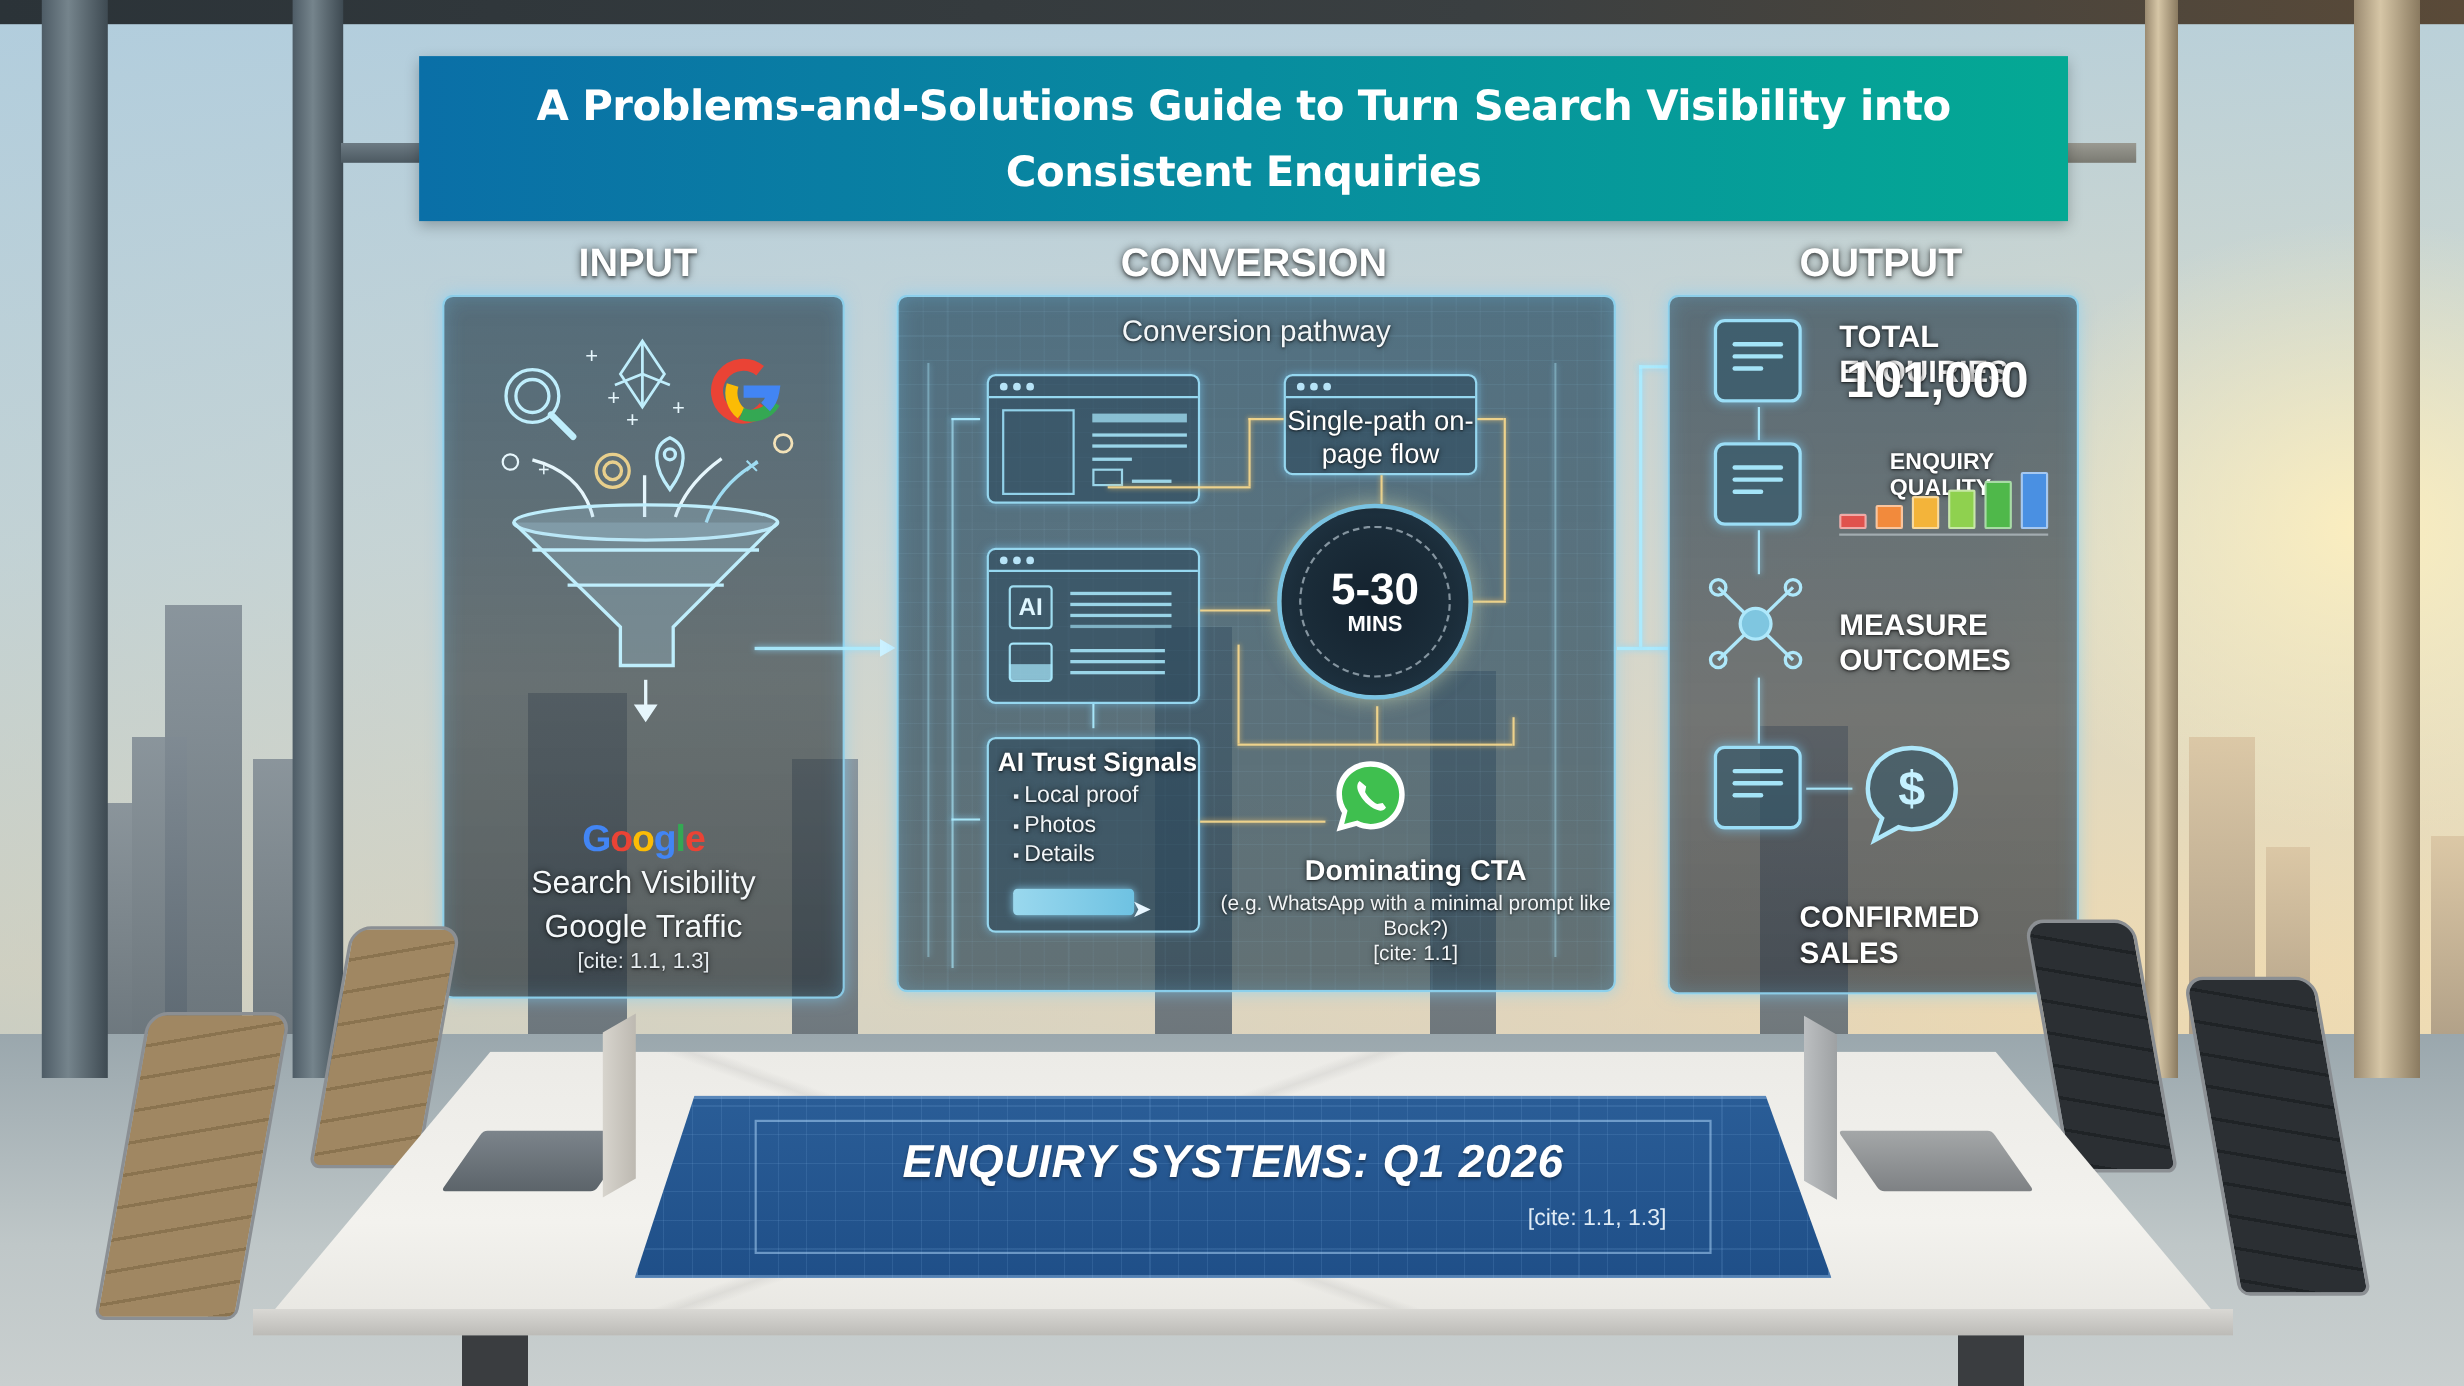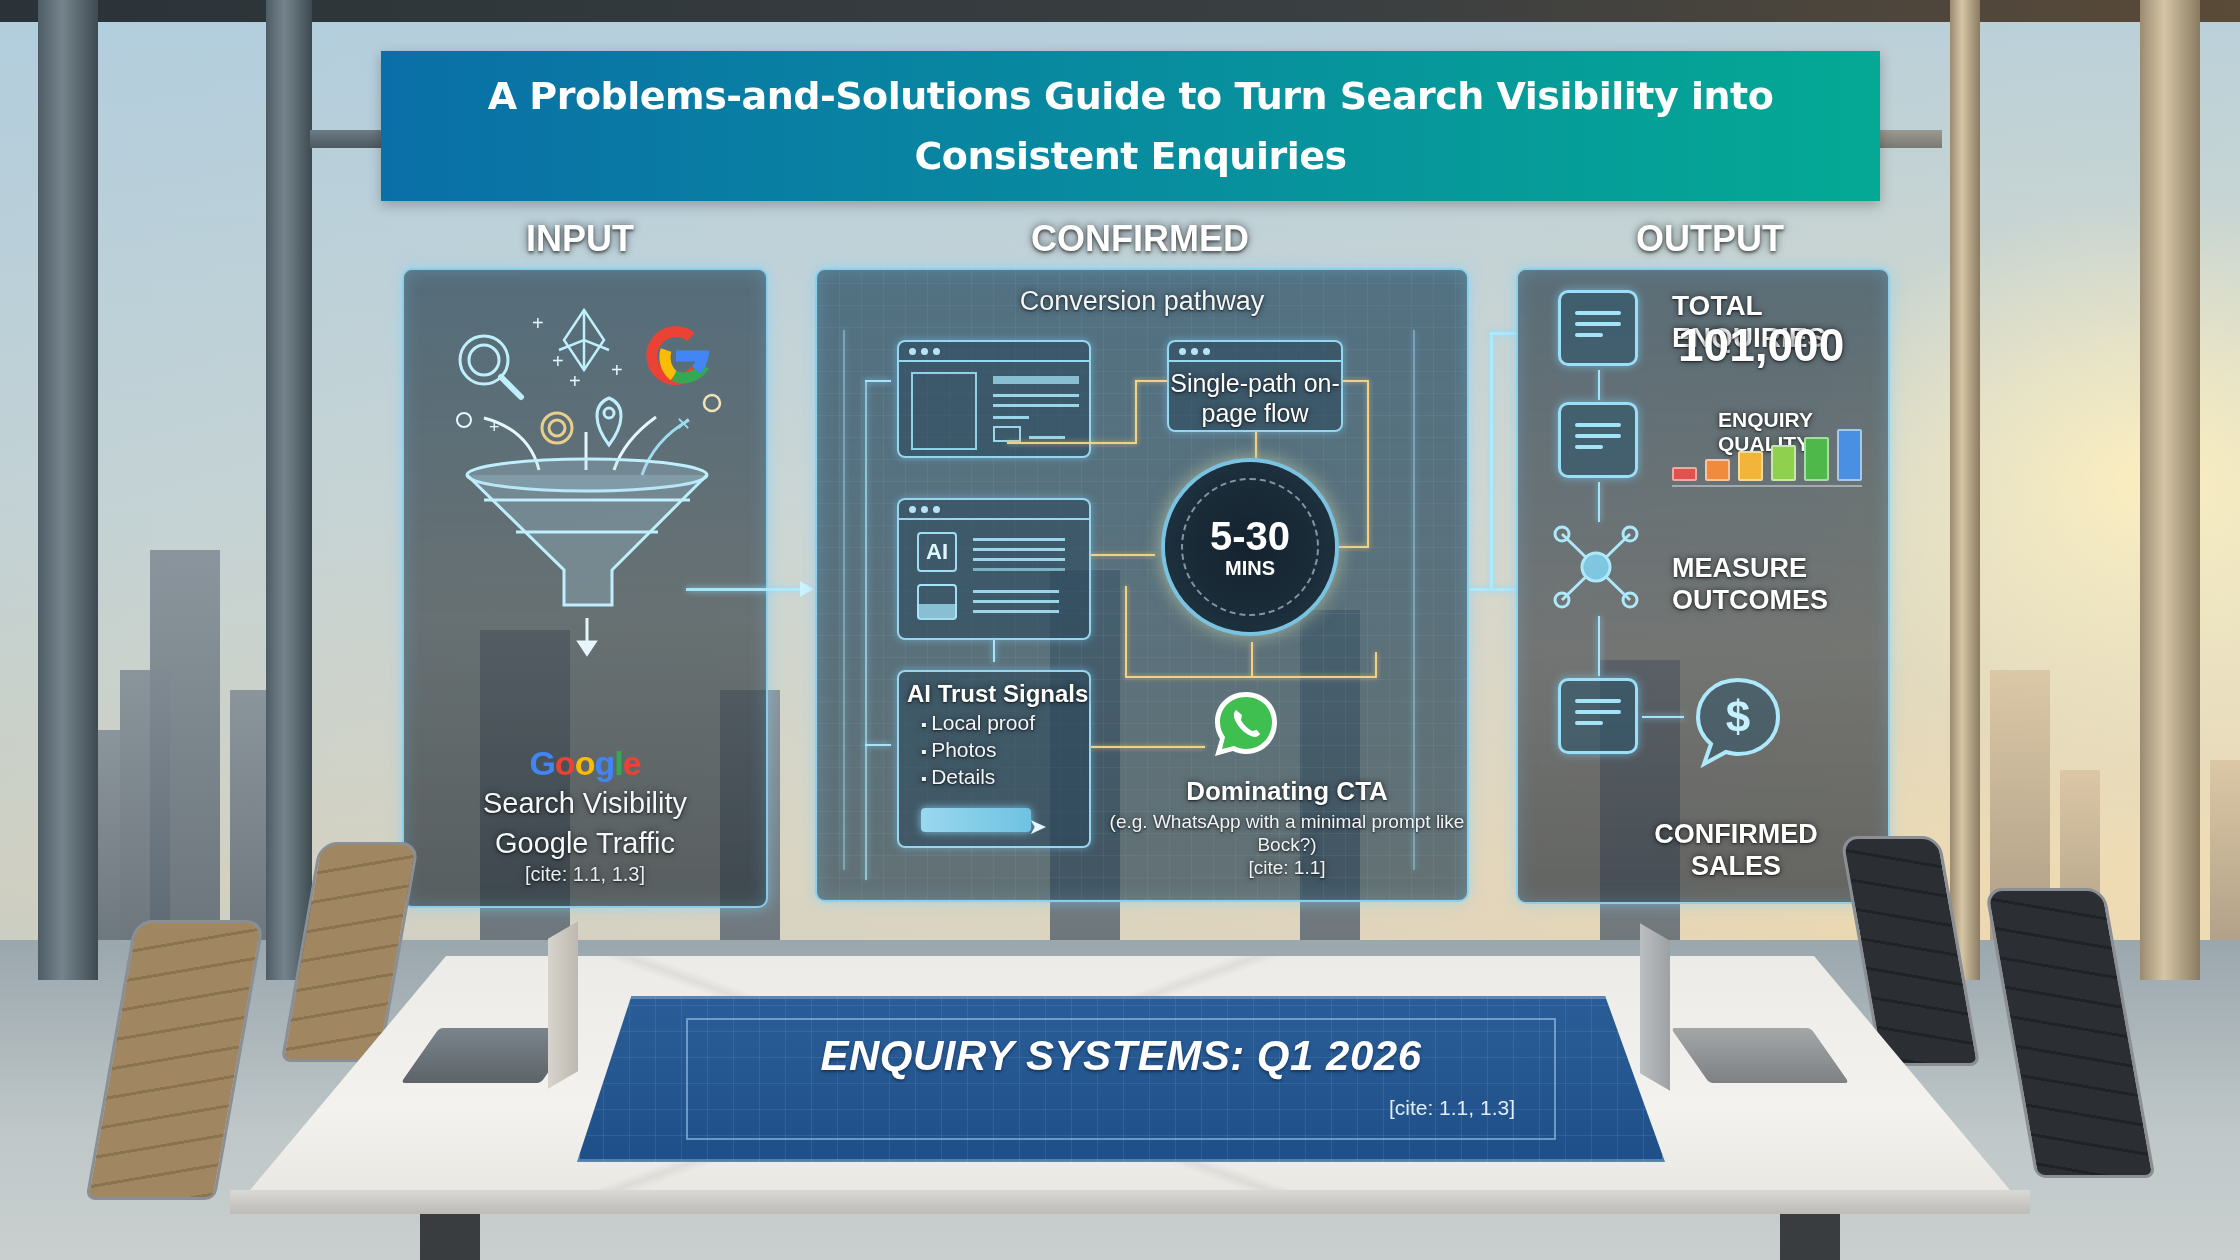--- a/index.html
+++ b/index.html
@@ -183,21 +183,21 @@
 <div class="transom" style="left:310px;width:80px;top:130px;"></div>
 <div class="mullion warm" style="left:1950px;width:30px;"></div>
 <div class="mullion warm" style="left:2140px;width:60px;"></div>
 <div class="transom" style="left:1880px;width:62px;top:130px;background:linear-gradient(180deg,#9a9a92,#7a7a72);"></div>
 
 <div class="title-banner">
   <h1>A Problems-and-Solutions Guide to Turn Search Visibility into Consistent Enquiries</h1>
 </div>
 
 <div class="section-heading" style="left:580px;">INPUT</div>
-<div class="section-heading" style="left:1140px;">CONFIRMED</div>
+<div class="section-heading" style="left:1140px;">CONVERSION</div>
 <div class="section-heading" style="left:1710px;">OUTPUT</div>
 
 <div class="panel" id="input-panel">
   <svg width="366" height="400" viewBox="0 0 366 400" style="position:absolute;left:0;top:0;">
     <g fill="none" stroke="#bfeefc" stroke-width="3">
       <circle cx="80" cy="90" r="24"></circle>
         <circle cx="80" cy="90" r="15"></circle>
       <line x1="97" y1="107" x2="117" y2="127" stroke-width="6" stroke-linecap="round"></line>
     </g>
     <g fill="none" stroke="#bfeefc" stroke-width="2.5">
@@ -394,21 +394,21 @@
   <div class="out-label txt-shadow" style="left:154px;top:138px;font-size:21px;padding-left:46px;">ENQUIRY QUALITY</div>
   <div class="quality-bars">
     <div style="height:14px;background:#e0524d;"></div>
     <div style="height:22px;background:#f28a3c;"></div>
     <div style="height:30px;background:#f3b43a;"></div>
     <div style="height:36px;background:#8fd14f;"></div>
     <div style="height:44px;background:#4fb84a;"></div>
     <div style="height:52px;background:#4a90e2;"></div>
   </div>
   <div class="out-label txt-shadow" style="left:154px;top:282px;width:180px;font-size:27px;line-height:32px;">MEASURE OUTCOMES</div>
-  <div class="out-label txt-shadow" style="left:118px;top:548px;width:200px;text-align:center;font-size:27px;line-height:32px;">CONFIRMED SALES</div>
+  <div class="out-label txt-shadow" style="left:118px;top:548px;width:200px;text-align:left;font-size:27px;line-height:32px;">CONFIRMED SALES</div>
 </div>
 
 <div class="chair tan" style="left:110px;top:920px;width:130px;height:280px;transform:skewX(-10deg);"></div>
 <div class="chair tan" style="left:300px;top:842px;width:100px;height:220px;transform:skewX(-10deg);"></div>
 
 <div class="chair black" style="left:1860px;top:836px;width:100px;height:230px;transform:skewX(10deg);"></div>
 <div class="chair black" style="left:2010px;top:888px;width:120px;height:290px;transform:skewX(10deg);"></div>
 
 <div class="table-top"></div>
 <div class="table-edge"></div>

